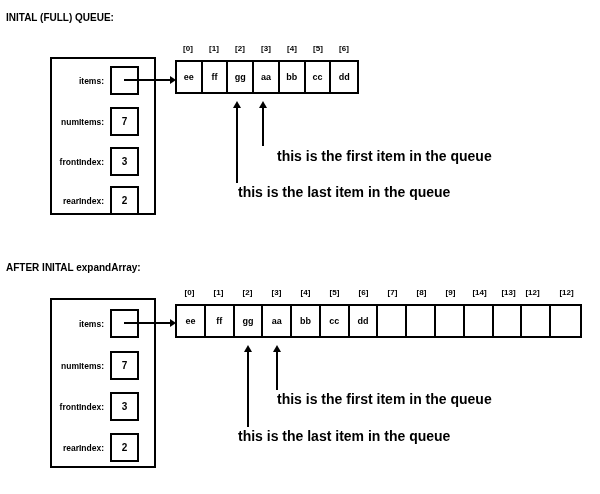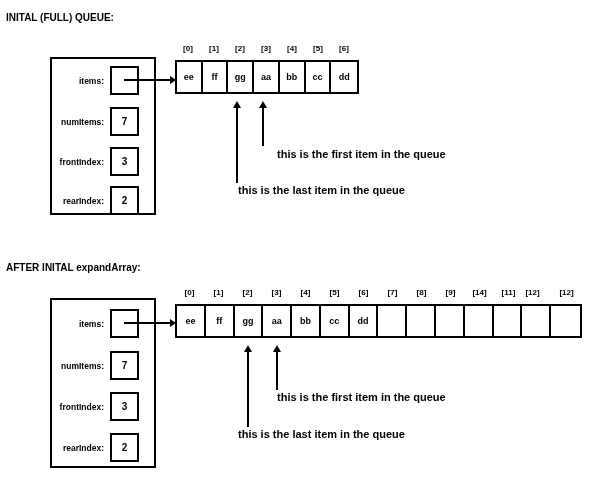--- a/index.html
+++ b/index.html
@@ -110,21 +110,21 @@
   .callout-head {
     position: absolute;
     width: 0;
     height: 0;
     border-left: 4px solid transparent;
     border-right: 4px solid transparent;
     border-bottom: 7px solid #000;
   }
   .callout-text {
     position: absolute;
-    font-size: 11px;
+    font-size: 14px;
     font-weight: bold;
     white-space: nowrap;
   }
 </style>
 </head>
 <body>
 
 <div class="abs section-title" style="left:6px; top:12px;">INITAL (FULL) QUEUE:</div>
 
 <div class="abs struct-box" style="left:50px; top:57px; width:106px; height:158px;"></div>
@@ -206,21 +206,21 @@
   <span class="idx-label" style="left:29px;  width:29px;">[1]</span>
   <span class="idx-label" style="left:58px;  width:29px;">[2]</span>
   <span class="idx-label" style="left:87px;  width:29px;">[3]</span>
   <span class="idx-label" style="left:116px; width:29px;">[4]</span>
   <span class="idx-label" style="left:145px; width:29px;">[5]</span>
   <span class="idx-label" style="left:174px; width:29px;">[6]</span>
   <span class="idx-label" style="left:203px; width:29px;">[7]</span>
   <span class="idx-label" style="left:232px; width:29px;">[8]</span>
   <span class="idx-label" style="left:261px; width:29px;">[9]</span>
   <span class="idx-label" style="left:290px; width:29px;">[14]</span>
-  <span class="idx-label" style="left:319px; width:29px;">[11]</span>
+  <span class="idx-label" style="left:319px; width:29px;">[13]</span>
   <span class="idx-label" style="left:343px; width:29px;">[12]</span>
   <span class="idx-label" style="left:377px; width:29px;">[12]</span>
 </div>
 
 <div class="array-row" style="left:175px; top:304px; width:407px; height:34px;">
   <span class="array-cell" style="width:29px;">ee</span>
   <span class="array-cell" style="width:29px;">ff</span>
   <span class="array-cell" style="width:29px;">gg</span>
   <span class="array-cell" style="width:29px;">aa</span>
   <span class="array-cell" style="width:29px;">bb</span>

